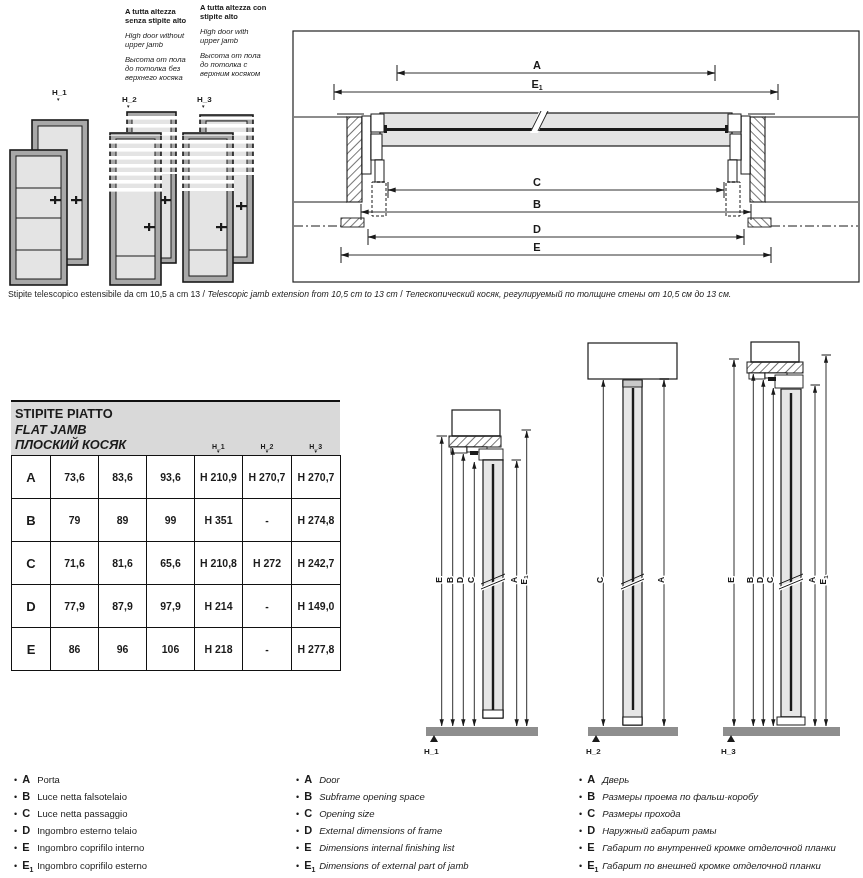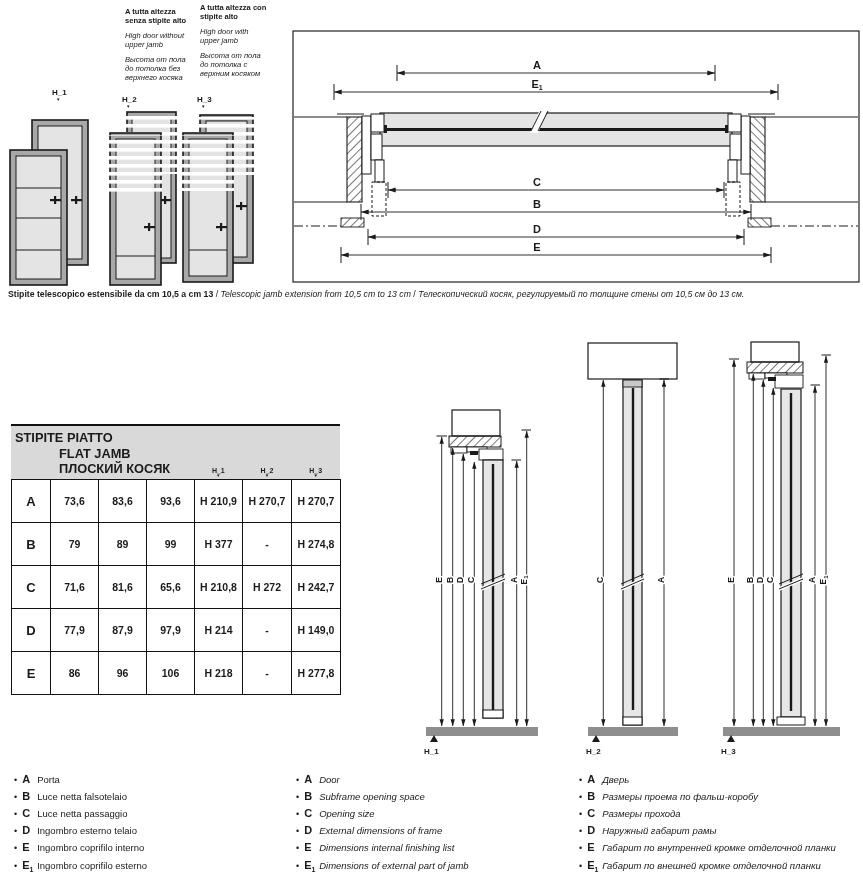--- a/index.html
+++ b/index.html
@@ -15,27 +15,27 @@
   .door-label{position:absolute;font-weight:bold;font-size:8px;}
   .door-label .tri{display:block;font-size:4.5px;line-height:4px;margin-left:4px;margin-top:1px;}
   .dl-1{left:52px;top:88px;}
   .dl-2{left:122px;top:95px;}
   .dl-3{left:197px;top:95px;}
   .doors-svg{position:absolute;left:0;top:100px;}
   .plan-svg{position:absolute;left:292px;top:30px;}
   .sections-svg{position:absolute;left:420px;top:330px;}
   
   .caption{position:absolute;left:8px;top:289px;width:852px;margin:0;font-size:8.7px;white-space:nowrap;}
-  .caption b{font-weight:bold;margin-top:14px;}
+  .caption b{font-weight:normal;margin-top:14px;}
   .caption i{font-style:italic;}
   
-  .tbl{position:absolute;left:11px;top:424px;width:329px;}
+  .tbl{position:absolute;left:11px;top:400px;width:329px;}
   .tbl-header{position:relative;height:53px;background:#d9d9d9;border-top:2px solid #111;}
   .tbl-header .titles{padding:4px 0 0 4px;font-size:12.8px;font-weight:bold;line-height:1.22;}
-  .tbl-header .t-en,.tbl-header .t-ru{margin-left:44px;}
+  .tbl-header .t-en,.tbl-header .t-ru{font-style:italic;}
   .hcols{position:absolute;left:183px;bottom:1px;width:146px;display:flex;}
   .hcol{flex:1;text-align:center;font-weight:bold;font-size:7px;}
   .hcol .tri{display:block;font-size:4.5px;line-height:4px;}
   table.dims{border-collapse:collapse;table-layout:fixed;width:329px;}
   table.dims td{border:1.2px solid #111;text-align:center;vertical-align:middle;
     height:42px;font-weight:bold;font-size:10.5px;padding:0;}
   table.dims td.lbl{font-size:13px;}
   table.dims td.lbl sub{font-size:8px;}
   
   .legend-col{position:absolute;top:773px;}
@@ -264,21 +264,21 @@
             <td>93,6</td>
             <td>H 210,9</td>
             <td>H 270,7</td>
             <td>H 270,7</td>
           </tr>
           <tr>
             <td class="lbl"><span>B</span></td>
             <td>79</td>
             <td>89</td>
             <td>99</td>
-            <td>H 377</td>
+            <td>H 351</td>
             <td>-</td>
             <td>H 274,8</td>
           </tr>
           <tr>
             <td class="lbl"><span>C</span></td>
             <td>71,6</td>
             <td>81,6</td>
             <td>65,6</td>
             <td>H 210,8</td>
             <td>H 272</td>

